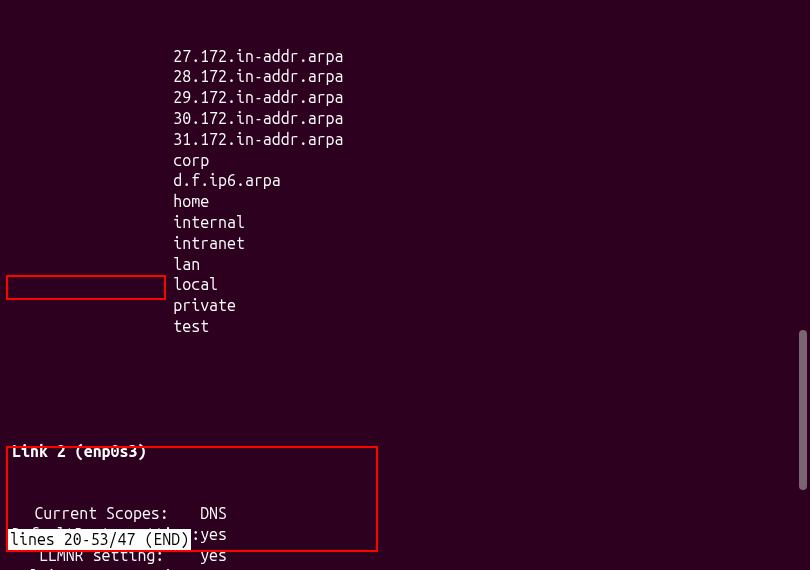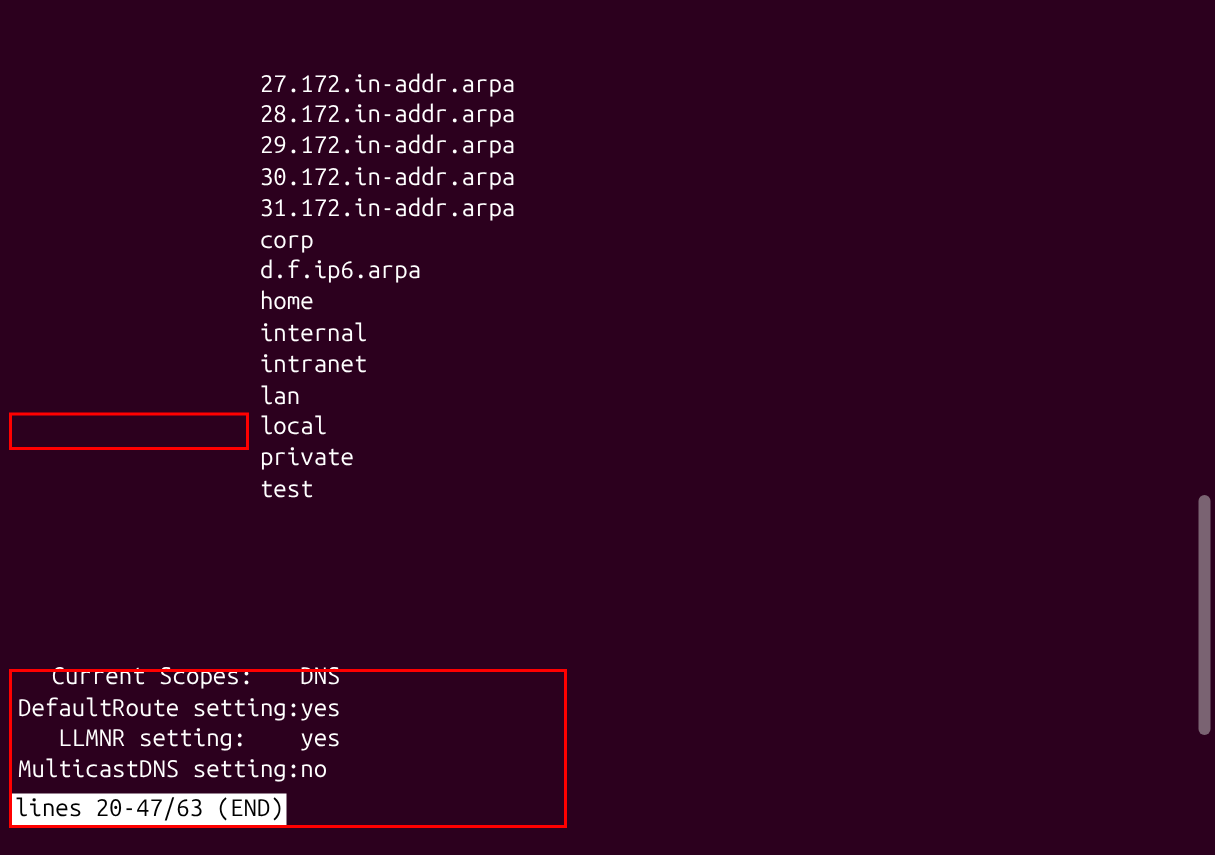--- a/index.html
+++ b/index.html
@@ -78,21 +78,22 @@
       background: #7a6372;
       border-radius: 4px;
     }
   </style>
 </head>
 <body>
 
 <div class="terminal-output">
   <div id="domains-container"><div class="line indent-domains">27.172.in-addr.arpa</div><div class="line indent-domains">28.172.in-addr.arpa</div><div class="line indent-domains">29.172.in-addr.arpa</div><div class="line indent-domains">30.172.in-addr.arpa</div><div class="line indent-domains">31.172.in-addr.arpa</div><div class="line indent-domains">corp</div><div class="line indent-domains">d.f.ip6.arpa</div><div class="line indent-domains">home</div><div class="line indent-domains">internal</div><div class="line indent-domains">intranet</div><div class="line indent-domains">lan</div><div class="line indent-domains">local</div><div class="line indent-domains">private</div><div class="line indent-domains">test</div></div>
   <div class="line"></div>
+  <div class="line bold">Link 2 (enp0s3)</div>
   <div id="settings-container"><div class="line kv-line"><span class="kv-label">Current Scopes:</span><span class="kv-value">DNS</span></div><div class="line kv-line"><span class="kv-label">DefaultRoute setting:</span><span class="kv-value">yes</span></div><div class="line kv-line"><span class="kv-label">LLMNR setting:</span><span class="kv-value">yes</span></div><div class="line kv-line"><span class="kv-label">MulticastDNS setting:</span><span class="kv-value">no</span></div></div>
 </div>
 
-<div class="status-line">lines 20-47/63 (END)</div>
+<div class="status-line">lines 20-53/47 (END)</div>
 
 <div class="highlight-box-1"></div>
 <div class="highlight-box-2"></div>
 
 <div class="scrollbar"></div>
 
 </body></html>

